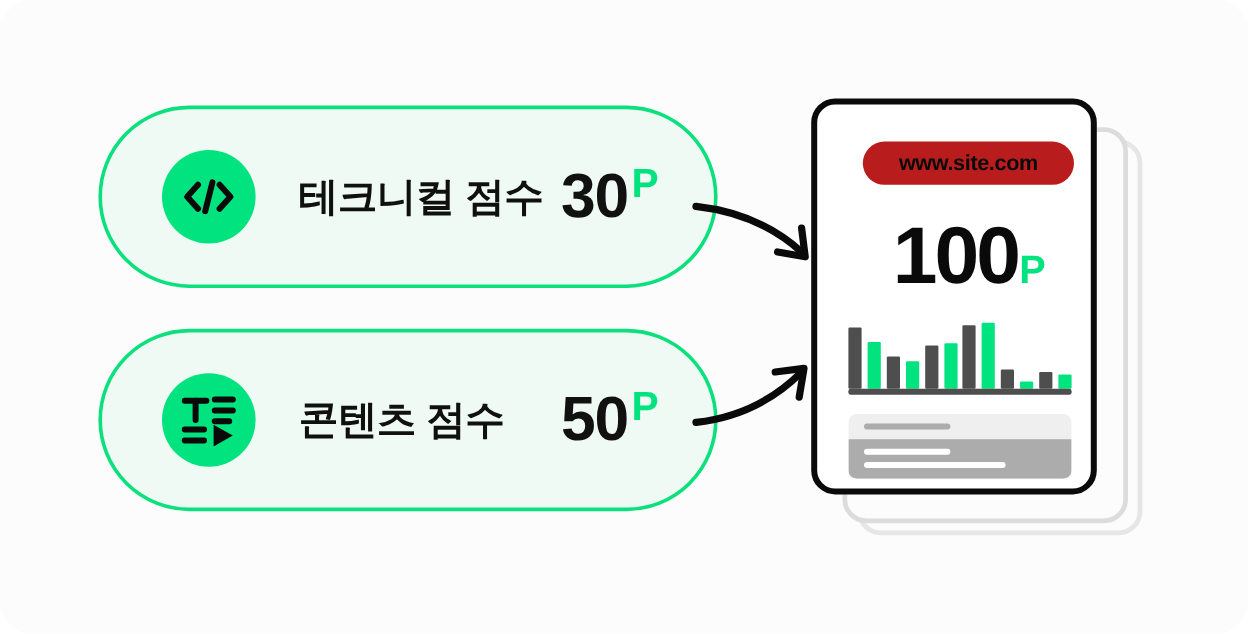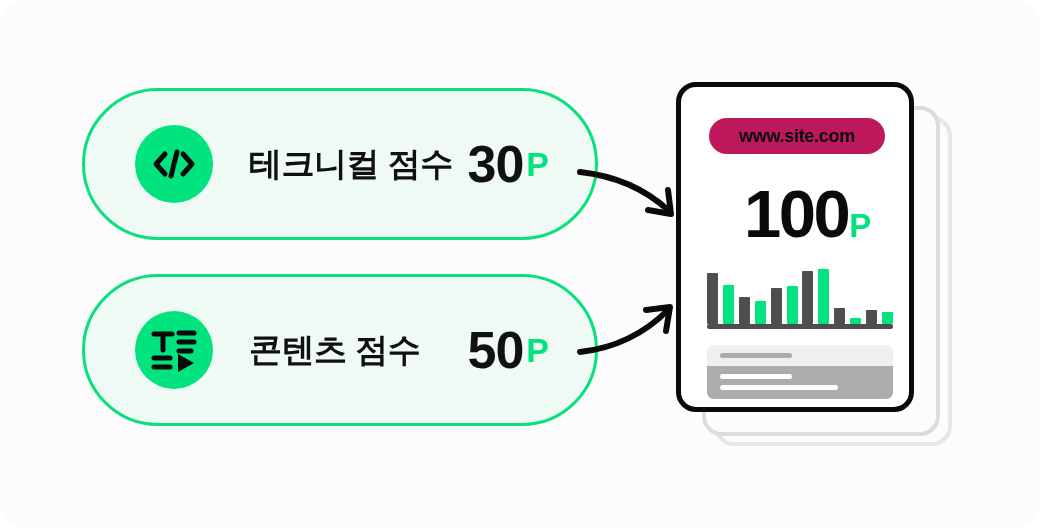--- a/index.html
+++ b/index.html
@@ -44,21 +44,21 @@
     font-size:33px;
     font-weight:700;
     color:#101010;
     letter-spacing:-0.5px;
     white-space:nowrap;
   }
   .card-score{
     position:absolute;
     right:46px;
     display:flex;
-    align-items:center;
+    align-items:flex-start;
     white-space:nowrap;
   }
   .card-score .num{
     font-size:52px;
     font-weight:800;
     color:#111111;
     letter-spacing:-1px;
   }
   .card-score .unit{
     font-size:34px;
@@ -88,24 +88,24 @@
     position:absolute;left:4px;top:4px;
     box-sizing:border-box;
     width:238px;height:330px;
     border-radius:20px;
     background:#FFFFFF;
     border:5px solid #0A0A0A;
     overflow:hidden;
   }
 
   #doc-url-pill{
-    position:absolute;left:28px;top:31px;
+    position:absolute;left:38px;top:31px;
     width:176px;height:36px;
     border-radius:18px;
-    background:#be185d;
+    background:#b91c1c;
     display:flex;align-items:center;justify-content:center;
   }
   #doc-url-text{
     font-size:18px;font-weight:700;color:#0A0A0A;letter-spacing:-0.3px;
   }
 
   #doc-score{
     position:absolute;left:40px;top:93px;
     display:flex;align-items:baseline;
   }

